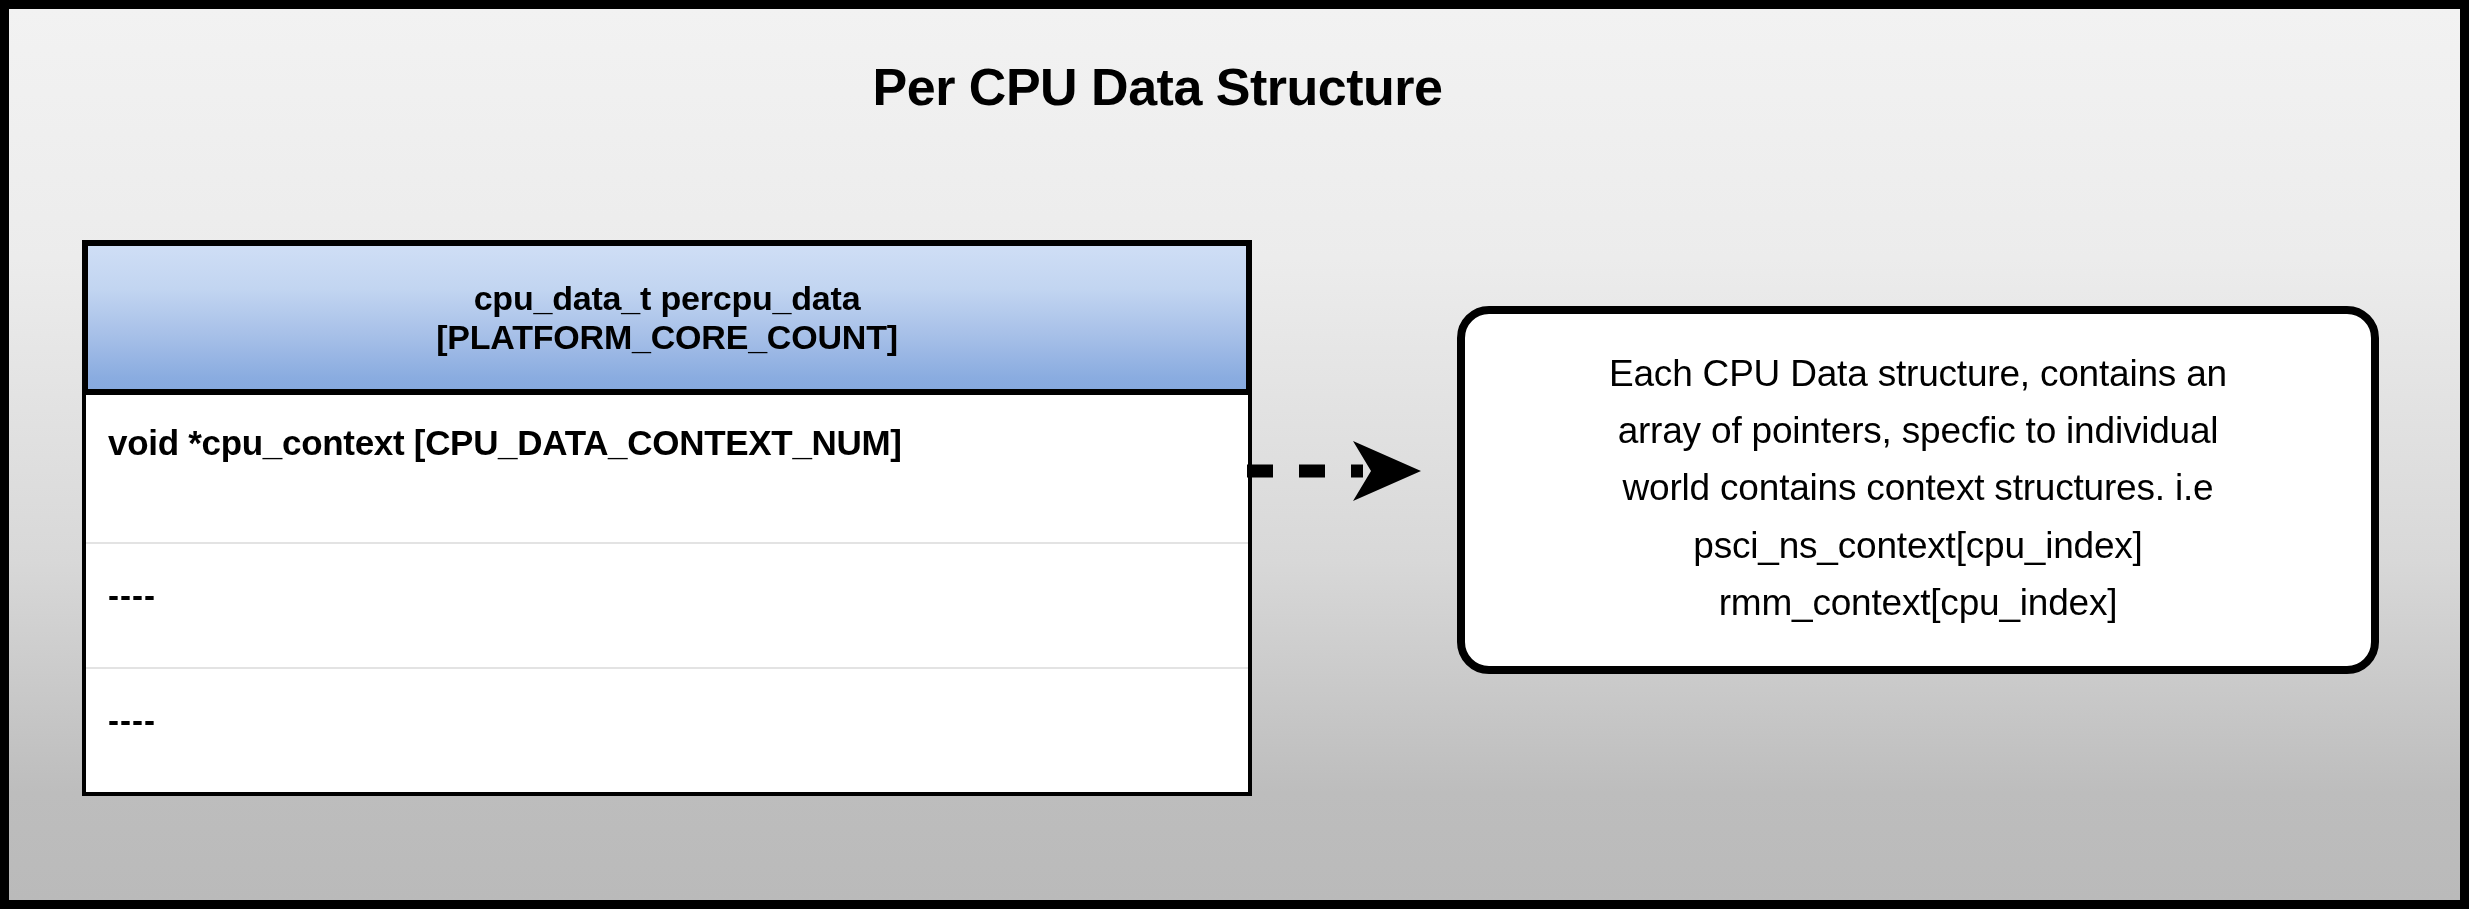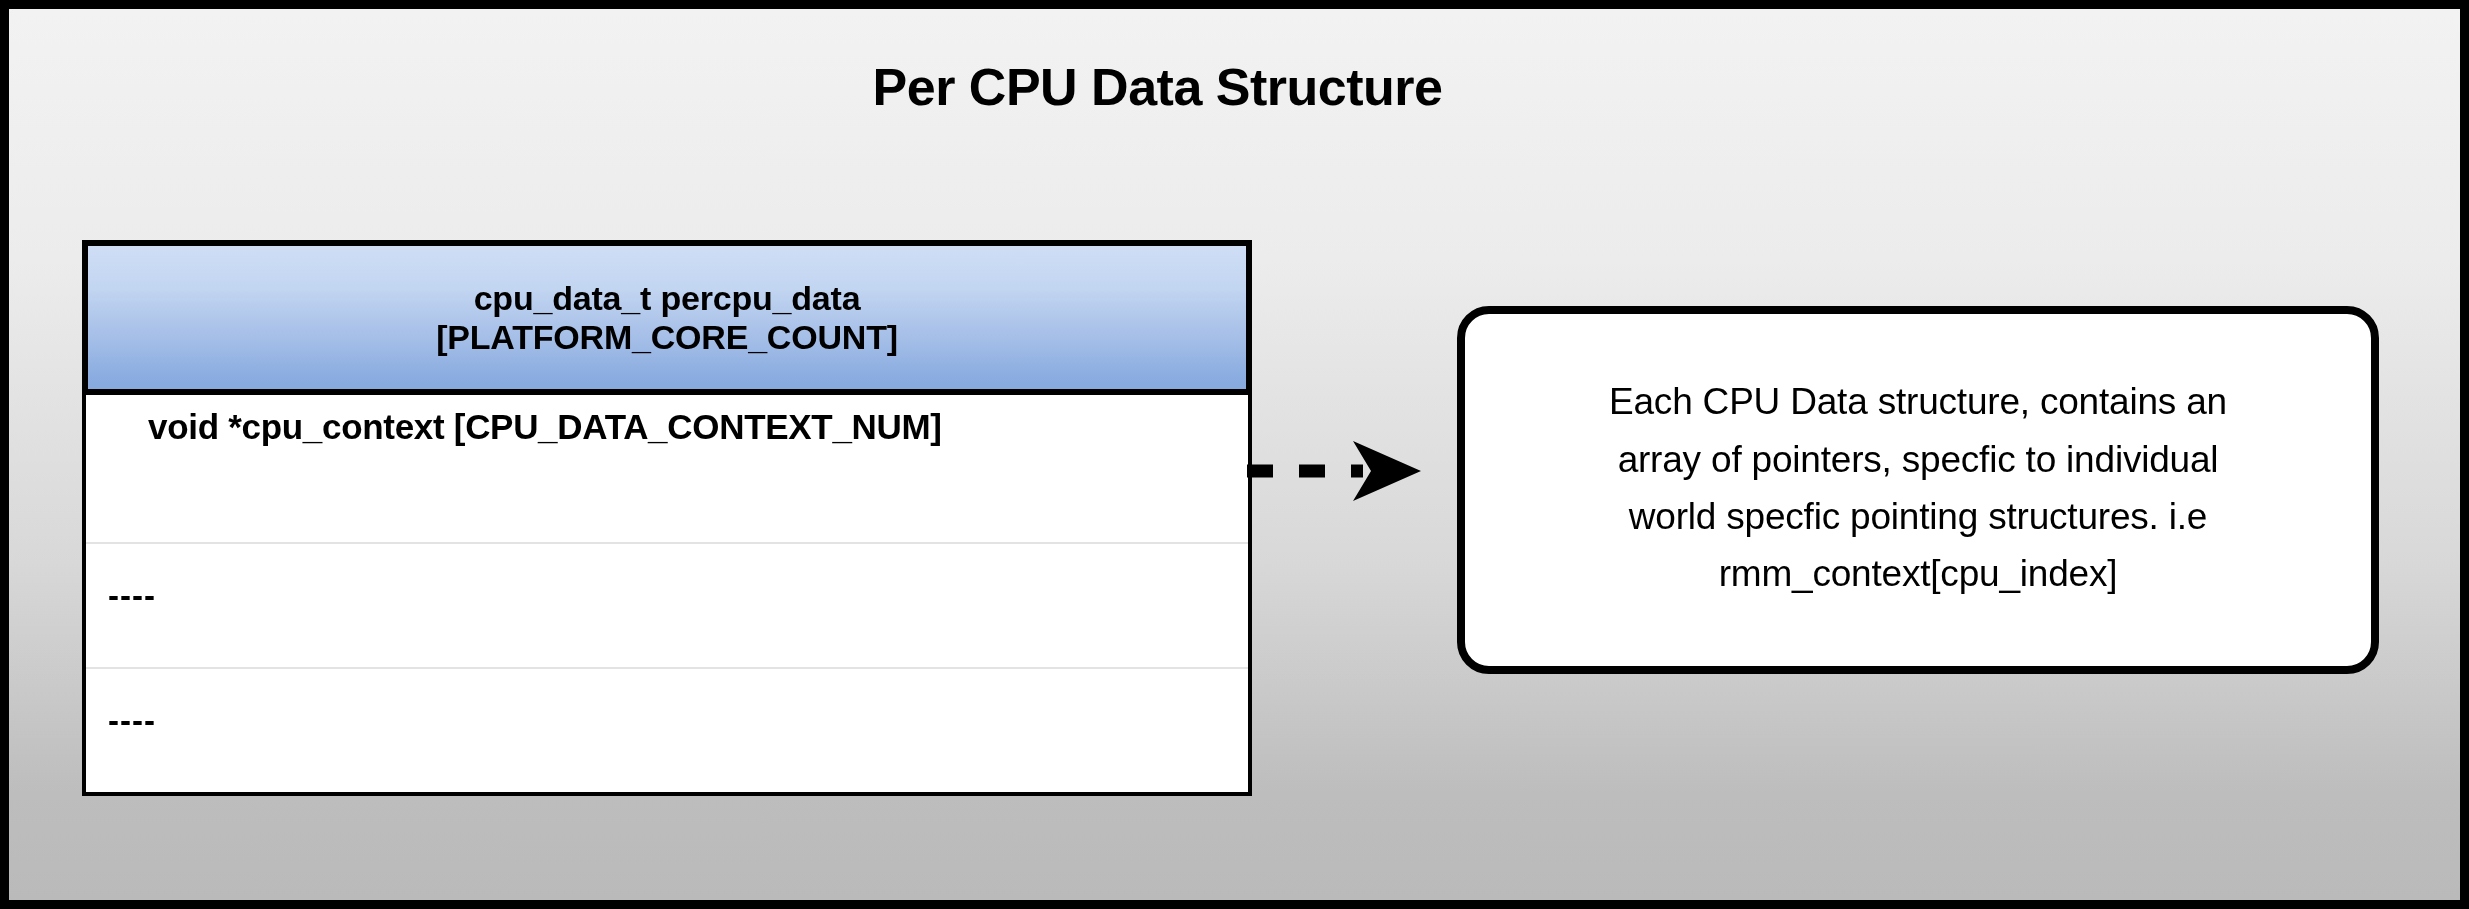--- a/index.html
+++ b/index.html
@@ -79,21 +79,21 @@
     background: #ffffff;
   }
 
   .struct-row {
     box-sizing: border-box;
     position: relative;
     padding-left: 22px;
     display: flex;
     align-items: flex-start;
   }
-  .struct-row.r0 { height: 147px; padding-top: 14px; margin-left: 40px; }
+  .struct-row.r0 { height: 147px; padding-top: 30px; }
   .struct-row.r1 { height: 125px; padding-top: 35px; border-top: 2px solid #e3e3e3; }
   .struct-row.r2 { height: 125px; padding-top: 35px; border-top: 2px solid #e3e3e3; }
 
   .row-text {
     font-size: 35px;
     font-weight: bold;
     font-family: "Liberation Sans", sans-serif;
     font-stretch: condensed;
     color: #000000;
     white-space: nowrap;
@@ -172,17 +172,18 @@
   </div>
 
   <svg id="connector" viewBox="0 0 190 76">
     <line x1="2" y1="38" x2="118" y2="38" stroke="#000000" stroke-width="13" stroke-dasharray="26,26" stroke-linecap="butt"></line>
     <path d="M 108 8 L 176 38 L 108 68 L 126 38 Z" fill="#000000"></path>
   </svg>
 
   <div id="note-box">
     <div class="note-line">Each CPU Data structure, contains an</div>
     <div class="note-line">array of pointers, specfic to individual</div>
-    <div class="note-line">world specfic pointing structures. i.e</div>
+    <div class="note-line">world contains context structures. i.e</div>
+    <div class="note-line">psci_ns_context[cpu_index]</div>
     <div class="note-line">rmm_context[cpu_index]</div>
   </div>
 
 </div>
 
 </body></html>

